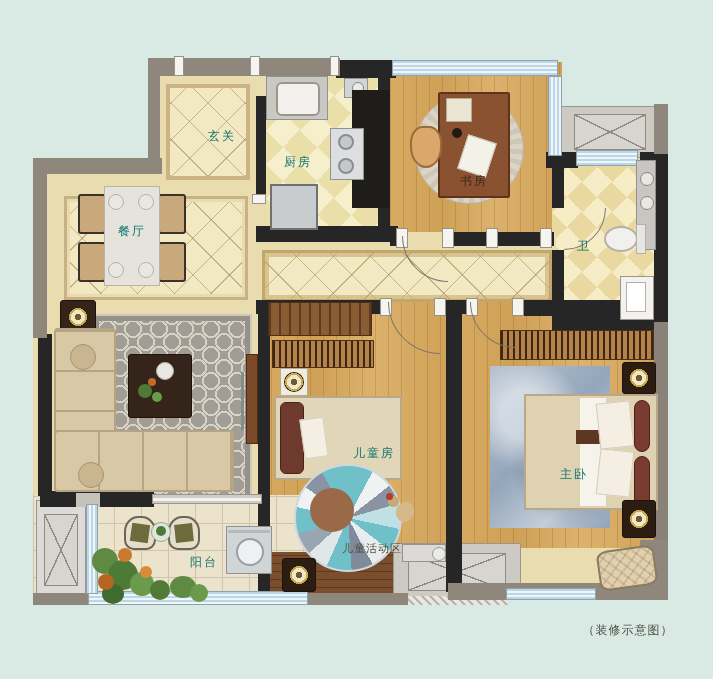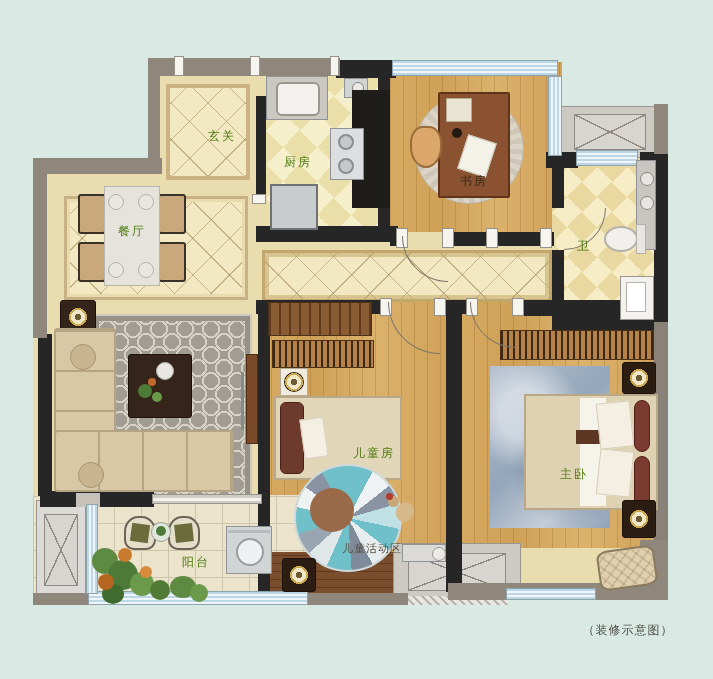--- a/index.html
+++ b/index.html
@@ -42,21 +42,21 @@
   .wardrobe{position:absolute;background:repeating-linear-gradient(90deg,#5e3a1e 0 2px,transparent 2px 10px),#8a5c34;border:1px solid #4e3014;box-sizing:border-box}
   .bed{position:absolute;background:#e2d6b8;border:2px solid #b9a888;box-sizing:border-box}
   .white{position:absolute;background:#f4efe2;border:1px solid #d5cdb8;box-sizing:border-box}
   .appl{position:absolute;background:#d2d5d6;border:1px solid #8f9395;box-sizing:border-box}
   .plant{position:absolute;border-radius:50%}
   
   .arc{position:absolute;border:1.4px solid transparent;border-radius:50%;box-sizing:border-box}
   .arc.bl{border-left-color:#7d766c;transform:rotate(-45deg)}
   .arc.br{border-right-color:#7d766c;transform:rotate(45deg)}
   
-  .lbl{position:absolute;transform:translate(-50%,-50%);font-size:12px;line-height:1;color:#4d7c0f;letter-spacing:2px;white-space:nowrap}
+  .lbl{position:absolute;transform:translate(-50%,-50%);font-size:12px;line-height:1;color:#0f766e;letter-spacing:2px;white-space:nowrap}
   .lbl.small{font-size:11px;letter-spacing:1px;color:#575040}
   .caption{position:absolute;transform:translate(-50%,-50%);font-size:12px;color:#4f4e46;letter-spacing:1px;white-space:nowrap}
 </style>
 </head>
 <body>
 
 <div class="stage">
 
   <div class="beige" style="left:148px;top:62px;width:118px;height:172px"></div>
   <div class="checker" style="left:266px;top:62px;width:124px;height:170px"></div>
@@ -243,18 +243,18 @@
   <div class="arc bl" style="left:470px;top:256px;width:92px;height:92px"></div>
   <div class="arc br" style="left:522px;top:166px;width:84px;height:84px"></div>
 
   <div class="lbl" style="left:222px;top:136px">玄关</div>
   <div class="lbl" style="left:298px;top:162px">厨房</div>
   <div class="lbl" style="left:474px;top:181px;color:#3a2a18">书房</div>
   <div class="lbl" style="left:584px;top:246px">卫</div>
   <div class="lbl" style="left:132px;top:231px">餐厅</div>
   <div class="lbl" style="left:374px;top:453px">儿童房</div>
   <div class="lbl" style="left:574px;top:474px">主卧</div>
-  <div class="lbl" style="left:196px;top:562px">阳台</div>
+  <div class="lbl" style="left:204px;top:562px">阳台</div>
   <div class="lbl small" style="left:372px;top:548px">儿童活动区</div>
 
   <div class="caption" style="left:628px;top:630px">（装修示意图）</div>
 
 </div>
 
 </body></html>

